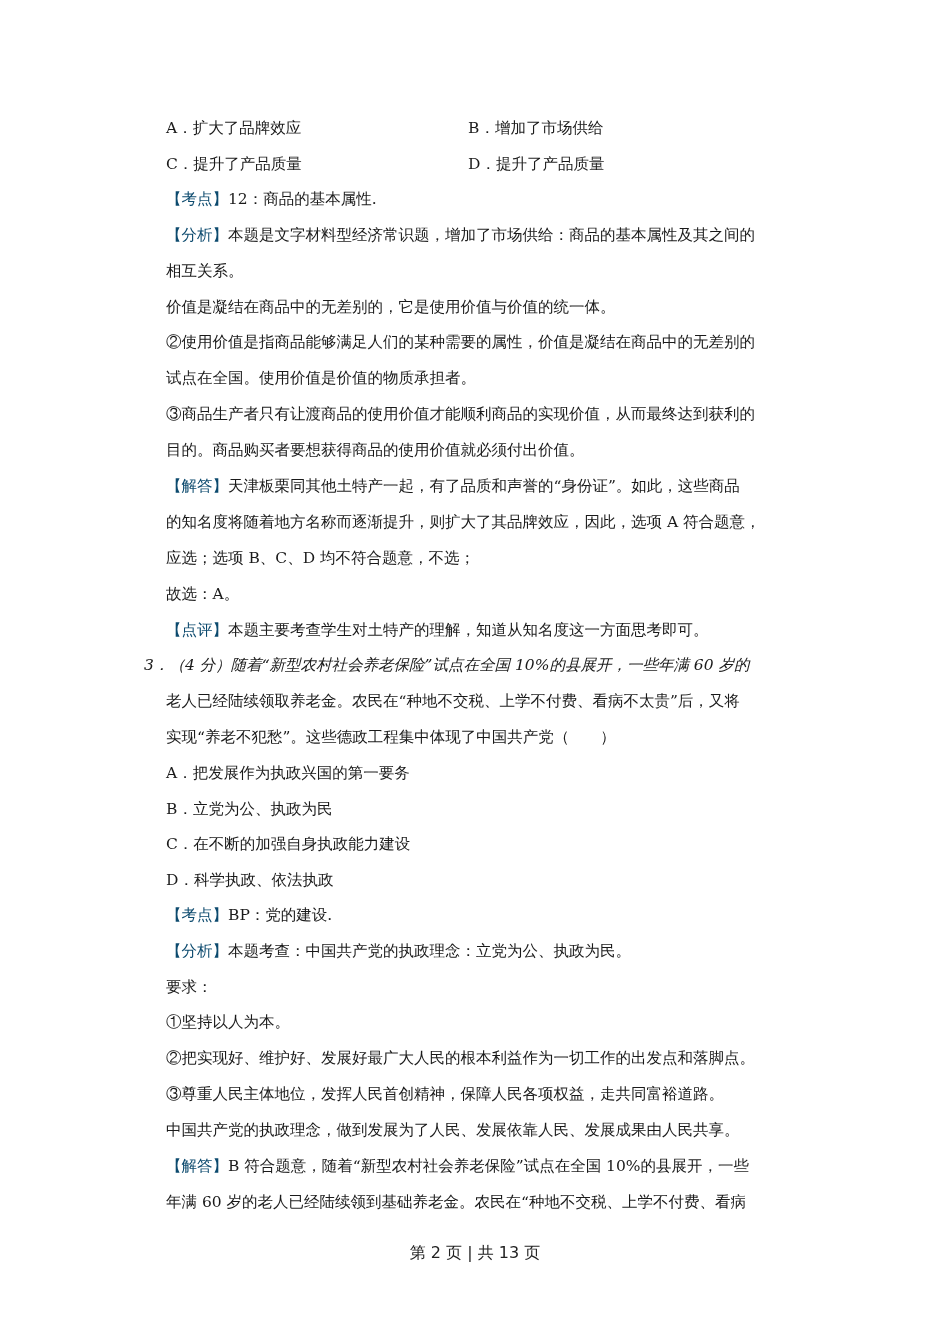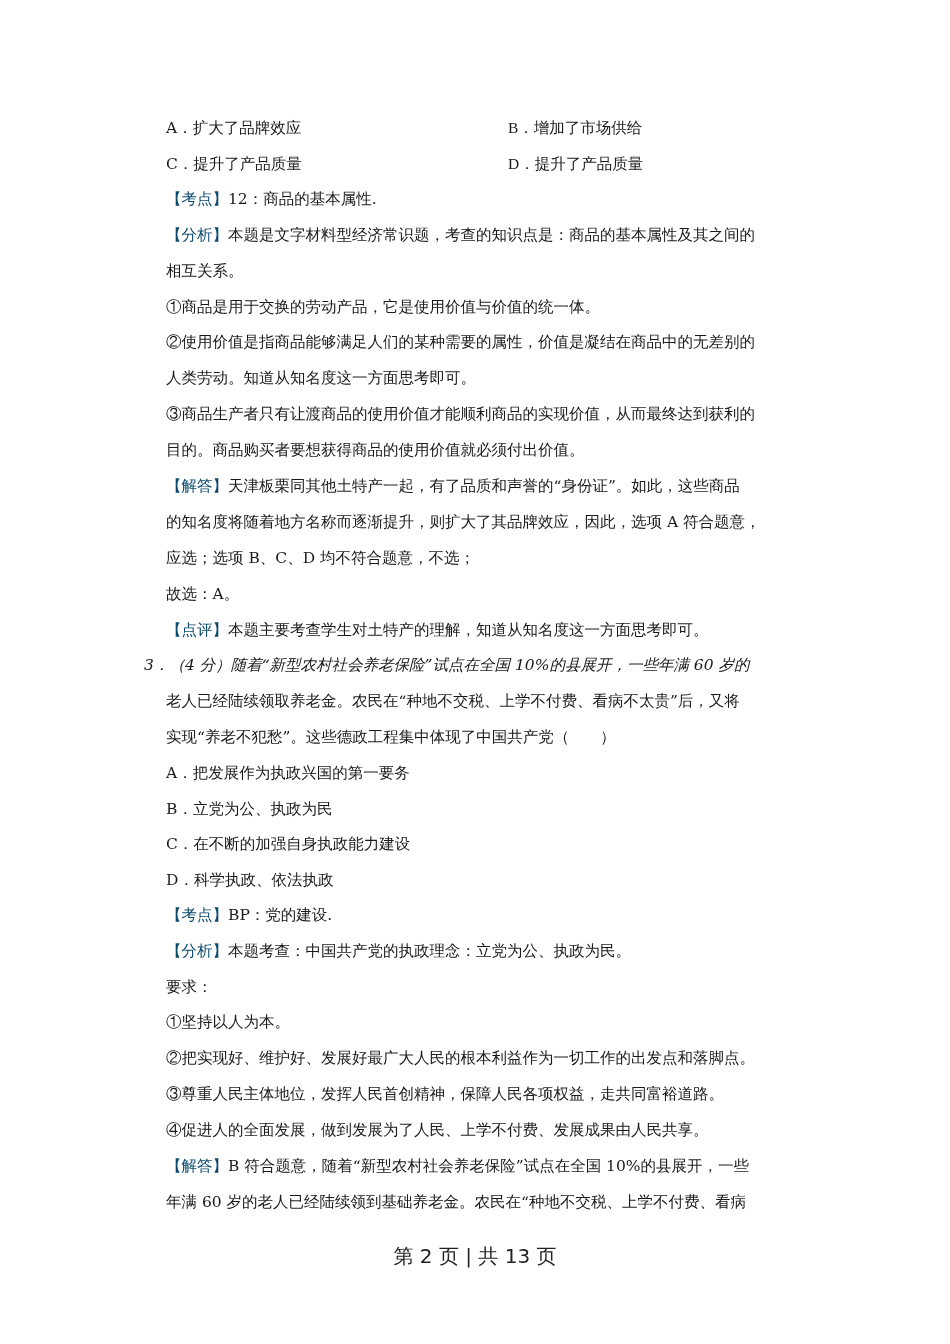--- a/index.html
+++ b/index.html
@@ -1,46 +1,46 @@
 <!DOCTYPE html>
 <html><head>
 <meta charset="utf-8">
 <style>
   html, body { margin: 0; padding: 0; background: #ffffff; }
   body { width: 950px; height: 1344px; position: relative; overflow: hidden;
          font-family: "DejaVu Serif", "Liberation Serif", serif; color: #1a1a1a; }
   .page { position: absolute; left: 0; top: 0; width: 950px; height: 1344px; }
   .line { position: absolute; left: 166px; font-size: 15.5px; line-height: 20px; white-space: nowrap; }
-  .opt-right { left: 508px; font-family: Liberation Serif, serif; }
+  .opt-right { left: 468px; }
   .qnum { left: 144px; font-style: italic; }
   .tag { color: #0c4a6e; }
   .footer { position: absolute; top: 1243px; left: 0; width: 950px; text-align: center;
-            font-family: "DejaVu Sans", "Liberation Sans", sans-serif; font-size: 20px; color: #222; }
+            font-family: "DejaVu Sans", "Liberation Sans", sans-serif; font-size: 16px; color: #222; }
 </style>
 </head>
 <body>
 
 <div class="page">
 
   <div class="line" style="top:118px">A．扩大了品牌效应</div>
   <div class="line opt-right" style="top:118px">B．增加了市场供给</div>
   <div class="line" style="top:154px">C．提升了产品质量</div>
   <div class="line opt-right" style="top:154px">D．提升了产品质量</div>
 
   <div class="line" style="top:189px">
     <span class="tag">【考点】</span><span>12：商品的基本属性.</span>
   </div>
 
   <div class="line" style="top:225px">
-    <span class="tag">【分析】</span><span>本题是文字材料型经济常识题，考查的知识点是：商品的基本属性及其之间的</span>
+    <span class="tag">【分析】</span><span>本题是文字材料型经济常识题，增加了市场供给：商品的基本属性及其之间的</span>
   </div>
   <div class="line" style="top:261px">相互关系。</div>
-  <div class="line" style="top:297px">①商品是用于交换的劳动产品，它是使用价值与价值的统一体。</div>
+  <div class="line" style="top:297px">价值是凝结在商品中的无差别的，它是使用价值与价值的统一体。</div>
   <div class="line" style="top:332px">②使用价值是指商品能够满足人们的某种需要的属性，价值是凝结在商品中的无差别的</div>
-  <div class="line" style="top:368px">人类劳动。知道从知名度这一方面思考即可。</div>
+  <div class="line" style="top:368px">试点在全国。使用价值是价值的物质承担者。</div>
   <div class="line" style="top:404px">③商品生产者只有让渡商品的使用价值才能顺利商品的实现价值，从而最终达到获利的</div>
   <div class="line" style="top:476px">
     <span class="tag">【解答】</span><span>天津板栗同其他土特产一起，有了品质和声誉的“身份证”。如此，这些商品</span>
   </div>
 
   <div class="line" style="top:440px">目的。商品购买者要想获得商品的使用价值就必须付出价值。</div>
   <div class="line" style="top:512px">的知名度将随着地方名称而逐渐提升，则扩大了其品牌效应，因此，选项 A 符合题意，</div>
   <div class="line" style="top:548px">应选；选项 B、C、D 均不符合题意，不选；</div>
   <div class="line" style="top:584px">故选：A。</div>
 
@@ -62,21 +62,21 @@
   <div class="line" style="top:905px">
     <span class="tag">【考点】</span><span>BP：党的建设.</span>
   </div>
   <div class="line" style="top:941px">
     <span class="tag">【分析】</span><span>本题考查：中国共产党的执政理念：立党为公、执政为民。</span>
   </div>
   <div class="line" style="top:977px">要求：</div>
   <div class="line" style="top:1012px">①坚持以人为本。</div>
   <div class="line" style="top:1048px">②把实现好、维护好、发展好最广大人民的根本利益作为一切工作的出发点和落脚点。</div>
   <div class="line" style="top:1084px">③尊重人民主体地位，发挥人民首创精神，保障人民各项权益，走共同富裕道路。</div>
-  <div class="line" style="top:1120px">④促进人的全面发展，做到发展为了人民、上学不付费、发展成果由人民共享。</div>
+  <div class="line" style="top:1120px">中国共产党的执政理念，做到发展为了人民、发展依靠人民、发展成果由人民共享。</div>
 
   <div class="line" style="top:1156px">
     <span class="tag">【解答】</span><span>B 符合题意，随着“新型农村社会养老保险”试点在全国 10%的县展开，一些</span>
   </div>
   <div class="line" style="top:1192px">年满 60 岁的老人已经陆续领到基础养老金。农民在“种地不交税、上学不付费、看病</div>
 
   <div class="footer">第 2 页 | 共 13 页</div>
 </div>
 
 </body></html>

